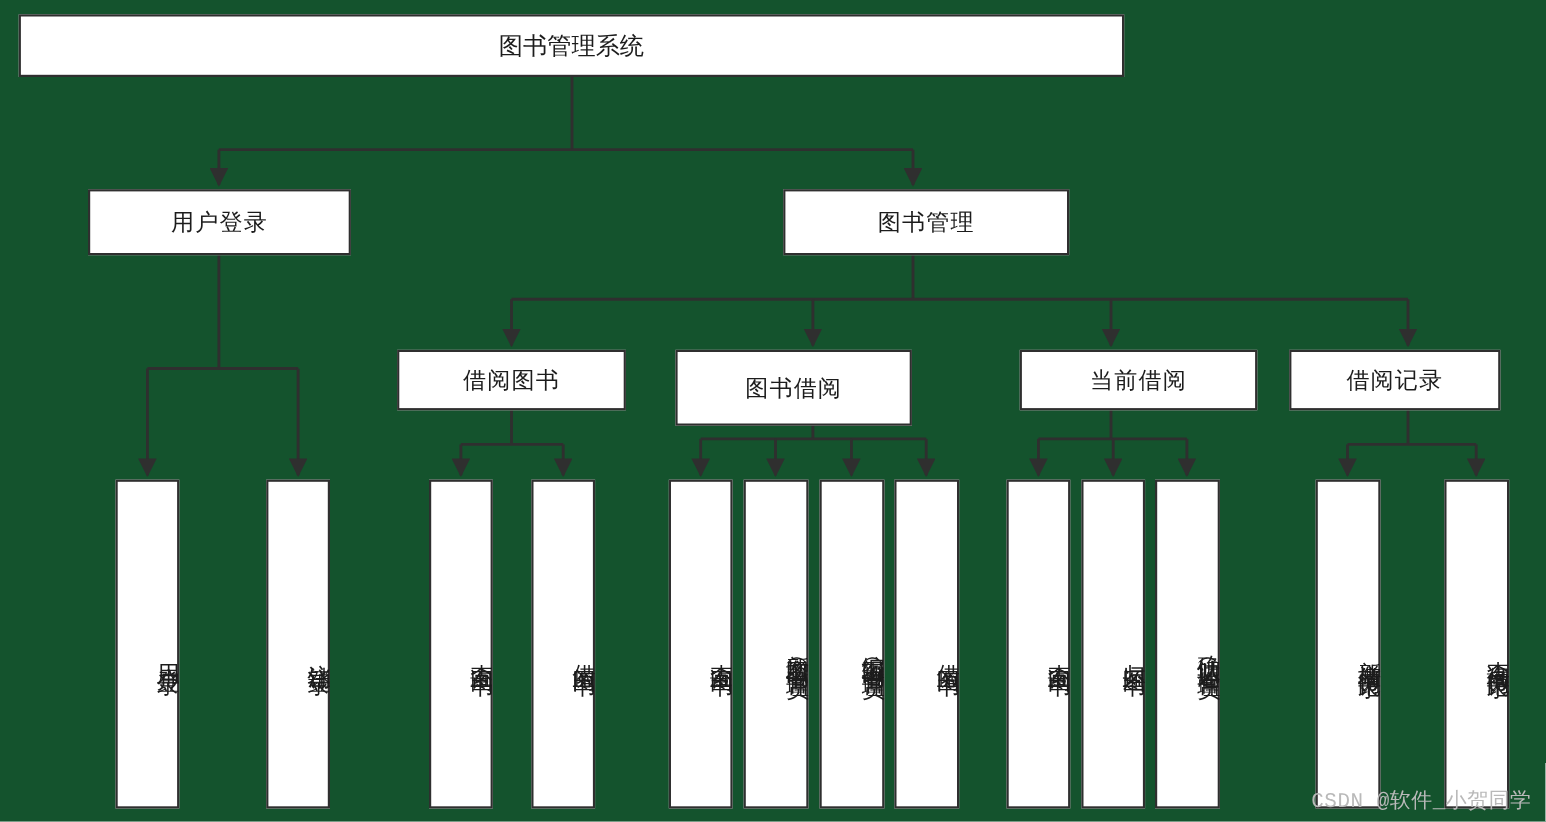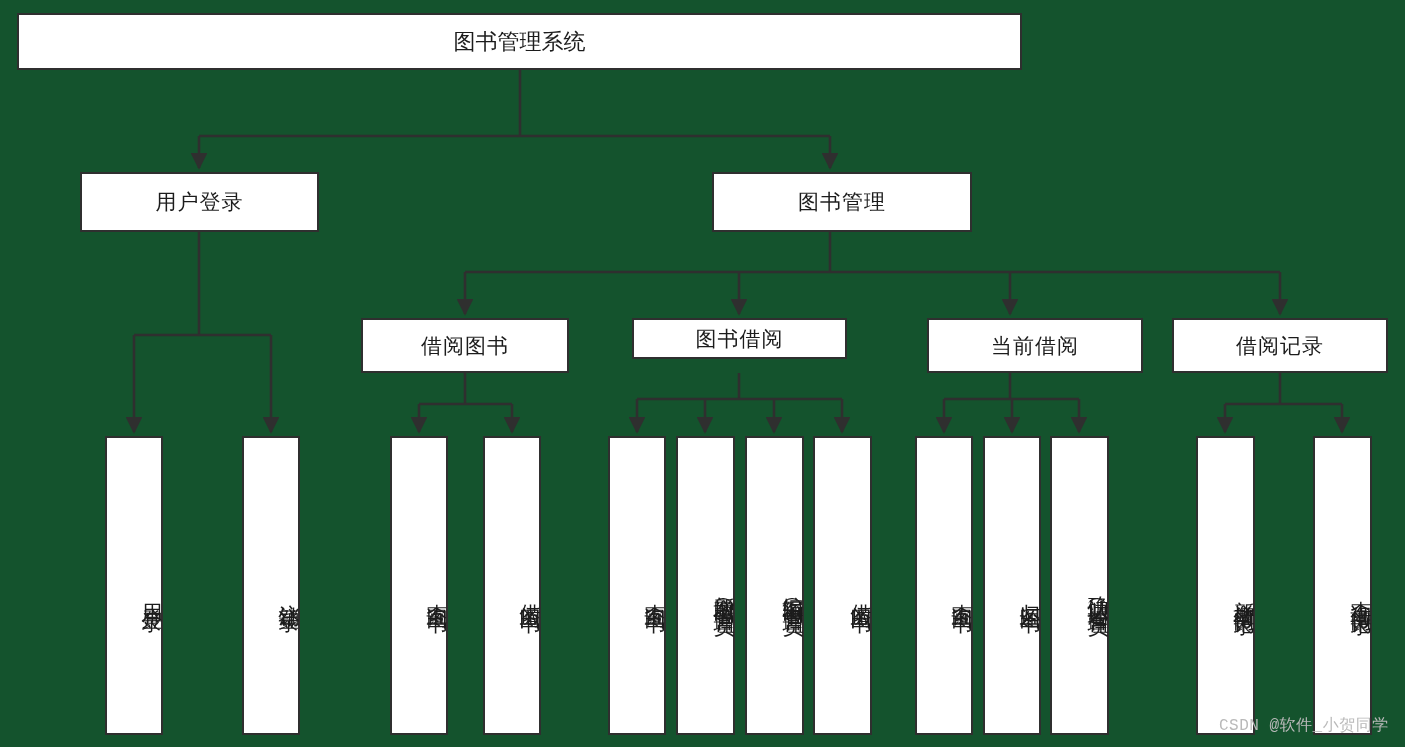--- a/index.html
+++ b/index.html
@@ -49,25 +49,24 @@
     justify-content: center;
   }
   .node.v .lbl {
     writing-mode: vertical-rl;
     text-orientation: upright;
     line-height: 1.05;
     white-space: nowrap;
   }
   .watermark {
     position: absolute;
-    font-size: 16px;
+    font-size: 19px;
     color: #b9b9b9;
     white-space: nowrap;
     letter-spacing: 0.5px;
-    margin-left: 27px;
   }
 </style>
 </head>
 <body>
 
 <div id="canvas">
 
   <svg id="wires" viewBox="0 0 1405 747" xmlns="http://www.w3.org/2000/svg">
     <defs>
       <marker id="arrow" viewBox="0 0 10 10" refX="9" refY="5" markerWidth="6.5" markerHeight="6.5" orient="auto-start-reverse">
@@ -131,29 +130,29 @@
   </div>
 
   <div class="node h" style="left:712px; top:172px; width:260px; height:60px;">
     <span class="lbl">图书管理</span>
   </div>
 
   <div class="node h" style="left:361px; top:318px; width:208px; height:55px;">
     <span class="lbl">借阅图书</span>
   </div>
 
-  <div class="node h" style="left:632px; top:318px; width:215px; height:41px;">
+  <div class="node h" style="left:614px; top:318px; width:215px; height:69px;">
     <span class="lbl">图书借阅</span>
   </div>
 
   <div class="node h" style="left:902px; top:318px; width:216px; height:55px;margin-left:25px;">
     <span class="lbl">当前借阅</span>
   </div>
 
-  <div class="node h" style="left:1172px; top:318px; width:216px; height:55px;">
+  <div class="node h" style="left:1172px; top:318px; width:192px; height:55px;">
     <span class="lbl">借阅记录</span>
   </div>
 
   <div class="node v" style="left:105px; top:436px; width:58px; height:299px;">
     <span class="lbl">用户登录</span>
   </div>
 
   <div class="node v" style="left:242px; top:436px; width:58px; height:299px;">
     <span class="lbl">注销登录</span>
   </div>

